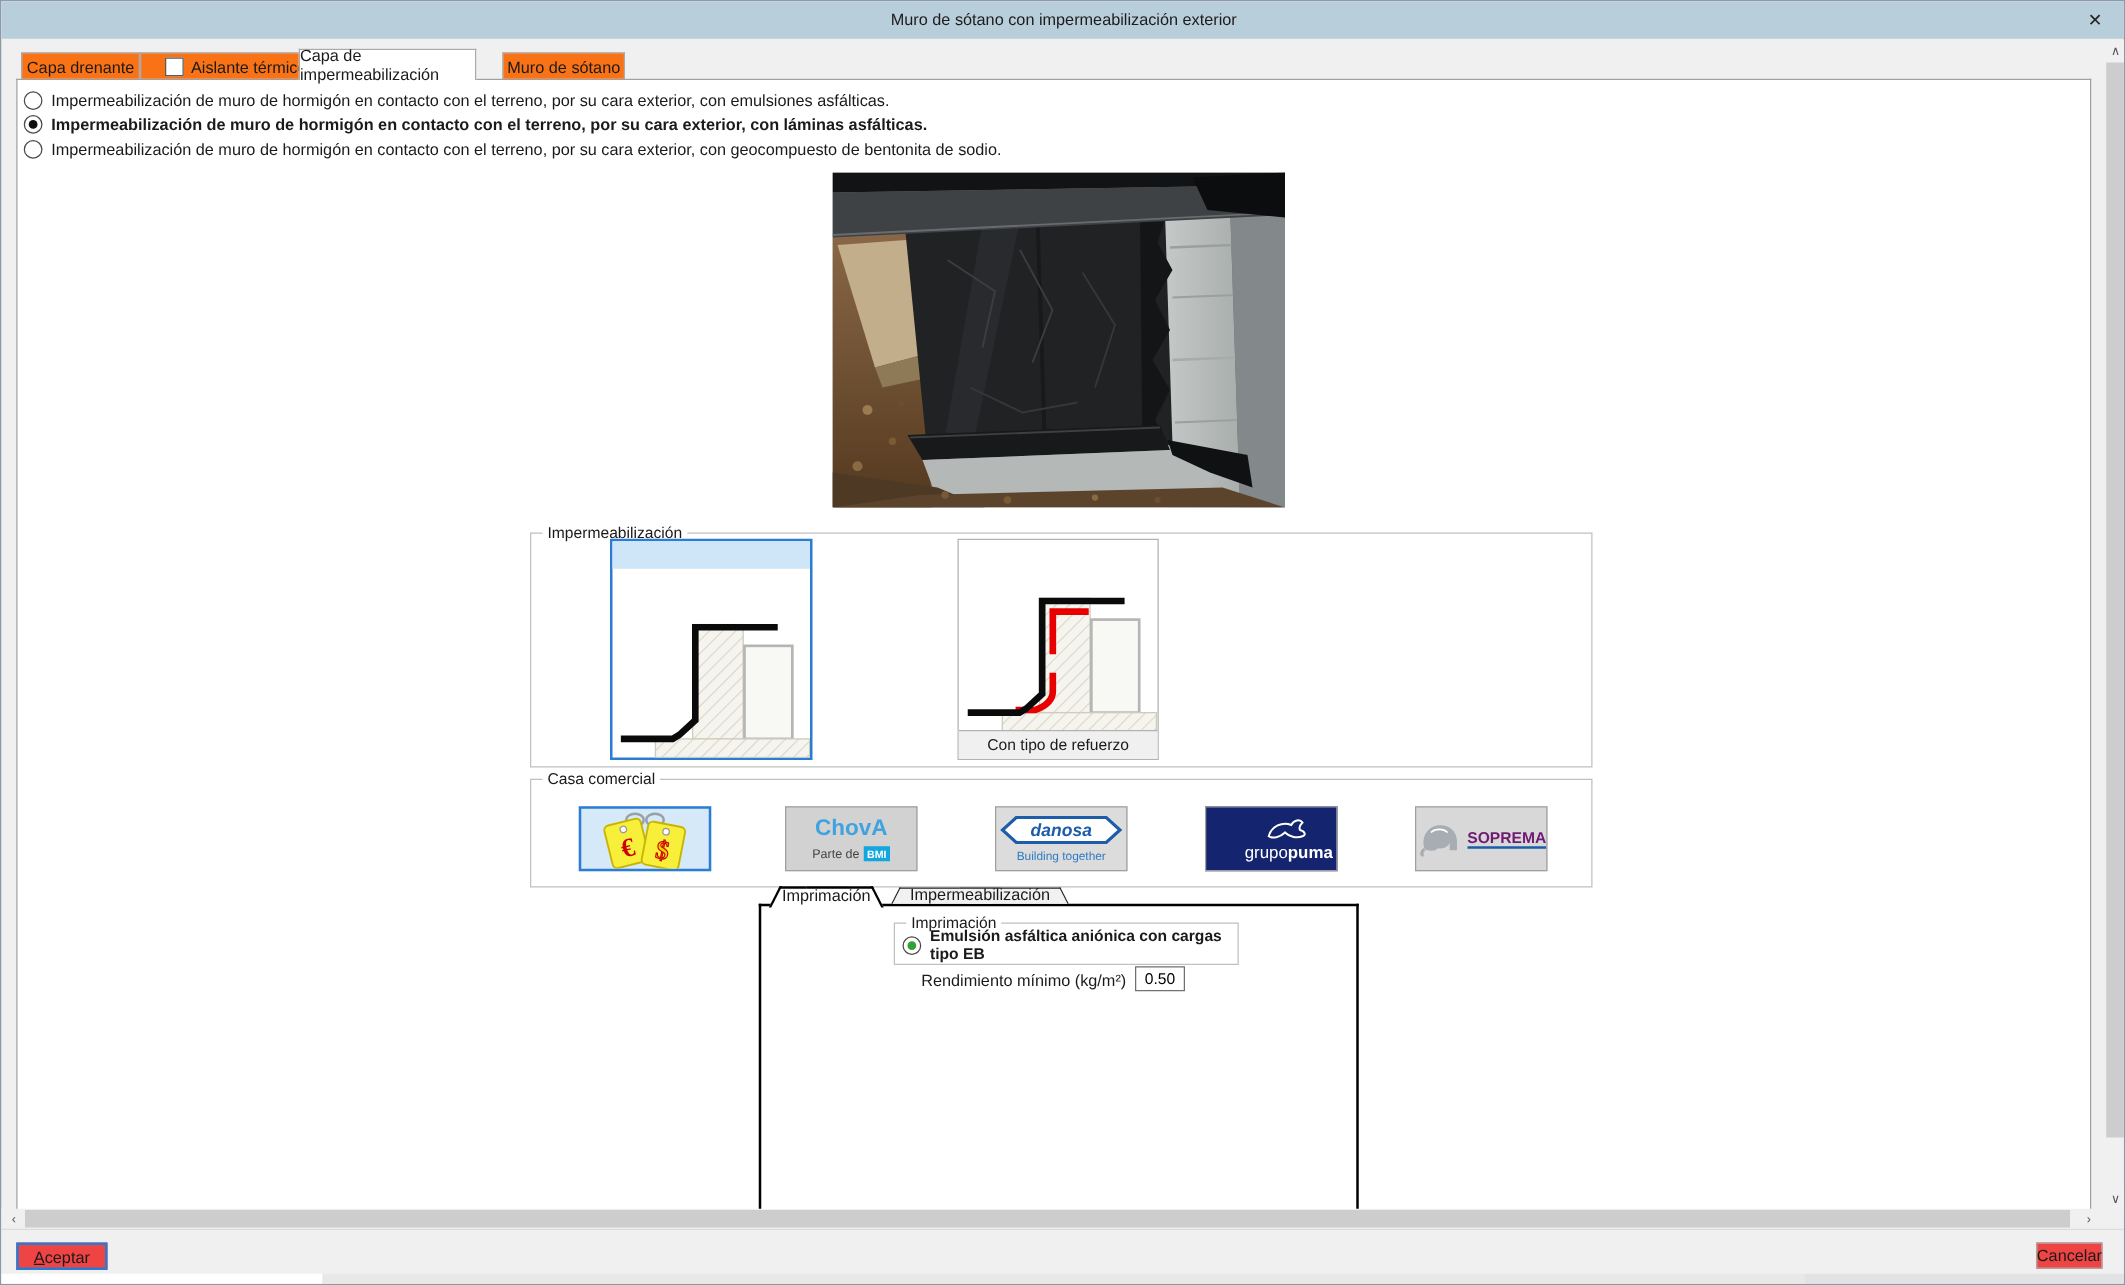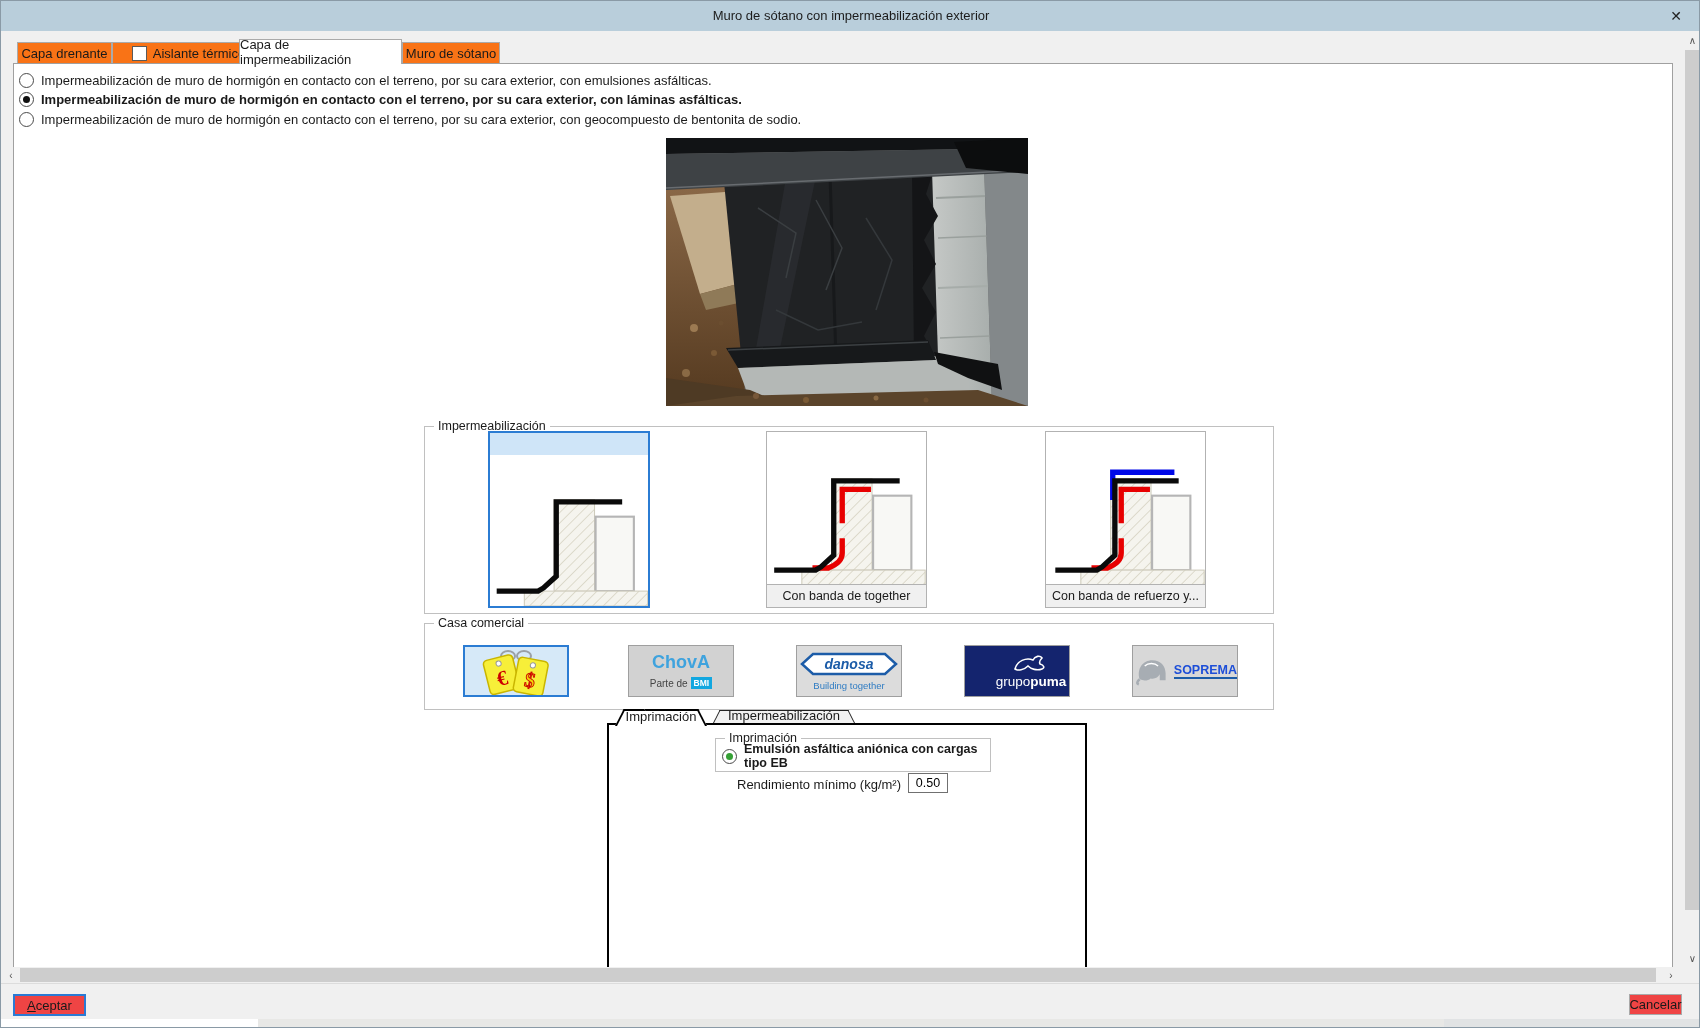--- a/index.html
+++ b/index.html
@@ -88,21 +88,21 @@
 
   <div class="abs tabpage"></div>
 
   <div class="abs toptab" style="left:16px;width:95px;">
     <span>Capa drenante</span>
   </div>
   <div class="abs toptab" style="left:111px;width:153px;">
     <span class="cb"></span>
     <span>Aislante térmico</span>
   </div>
-  <div class="abs toptab active" style="left:238px;width:163px;">
+  <div class="abs toptab active" style="left:238px;width:142px;">
     <span>Capa de impermeabilización</span>
   </div>
   <div class="abs toptab" style="left:401px;width:98px;">
     <span>Muro de sótano</span>
   </div>
 
   <div class="abs radiorow" style="left:18px;top:71px;">
     <span class="radio"></span>
     <span>Impermeabilización de muro de hormigón en contacto con el terreno, por su cara exterior, con emulsiones asfálticas.</span>
   </div>
@@ -188,35 +188,23 @@
 
   <div class="abs tile" style="left:765px;top:430px;width:161px;height:177px;">
     <svg style="top:2px;" width="159" height="151" viewBox="0 0 148 142">
       <rect x="60" y="42" width="38" height="86" fill="url(#h1)" stroke="#cfccbc" stroke-width="1"></rect>
       <rect x="99" y="58" width="36" height="70" fill="#f8f8f5" stroke="#b5b5b5" stroke-width="2"></rect>
       <rect x="32" y="128" width="116" height="14" fill="url(#h1)" stroke="#cfccbc" stroke-width="1"></rect>
       <path d="M97,52 L70,52 L70,84" fill="none" stroke="#e80000" stroke-width="5"></path>
       <path d="M70,98 L70,112 C70,119 65,123 57,126 L42,126" fill="none" stroke="#e80000" stroke-width="5"></path>
       <path d="M124,44 L62,44 L62,114 L50,125 L45,128 L6,128" fill="none" stroke="#0a0a0a" stroke-width="5"></path>
     </svg>
-    <div class="caption">Con banda de together</div>
-  </div>
-
-  <div class="abs tile" style="left:1044px;top:430px;width:161px;height:177px;">
-    <svg style="top:2px;" width="159" height="151" viewBox="0 0 148 142">
-      <rect x="60" y="42" width="38" height="86" fill="url(#h1)" stroke="#cfccbc" stroke-width="1"></rect>
-      <rect x="99" y="58" width="36" height="70" fill="#f8f8f5" stroke="#b5b5b5" stroke-width="2"></rect>
-      <rect x="32" y="128" width="116" height="14" fill="url(#h1)" stroke="#cfccbc" stroke-width="1"></rect>
-      <path d="M120,36 L62,36 L62,62" fill="none" stroke="#0008e8" stroke-width="5"></path>
-      <path d="M97,52 L70,52 L70,84" fill="none" stroke="#e80000" stroke-width="5"></path>
-      <path d="M70,98 L70,112 C70,119 65,123 57,126 L42,126" fill="none" stroke="#e80000" stroke-width="5"></path>
-      <path d="M124,44 L64,44 L64,114 L52,125 L47,128 L8,128" fill="none" stroke="#0a0a0a" stroke-width="5"></path>
-    </svg>
-    <div class="caption">Con banda de refuerzo y...</div>
-  </div>
+    <div class="caption">Con tipo de refuerzo</div>
+  </div>
+
 
   <div class="abs group" style="left:423px;top:622px;width:850px;height:87px;">
     <span class="grouplabel">Casa comercial</span>
   </div>
 
   <div class="abs brand selected" style="left:462px;top:644px;width:106px;height:52px;">
     <svg width="100" height="48" viewBox="0 0 100 48">
       <ellipse cx="42" cy="9" rx="7" ry="5" fill="none" stroke="#9aa0a6" stroke-width="2"></ellipse>
       <ellipse cx="58" cy="9" rx="7" ry="5" fill="none" stroke="#9aa0a6" stroke-width="2"></ellipse>
       <g transform="rotate(-14 36 26)">
@@ -256,21 +244,21 @@
       <span>grupo</span><span style="font-weight:700;">puma</span>
     </div>
   </div>
 
   <div class="abs brand" style="left:1131px;top:644px;width:106px;height:52px;background:#d8d8d8;flex-direction:row;gap:4px;">
     <svg width="40" height="34" viewBox="0 0 44 36">
       <path d="M8,28 C4,15 12,5 23,5 C33,5 39,12 39,21 L39,29 L32,29 L32,22 C30,26 26,28 21,27 C18,30 12,30 8,28 Z" fill="#a7adb3"></path>
       <path d="M14,12 C18,8 26,8 30,12" fill="none" stroke="#ffffff" stroke-width="1.6"></path>
       <path d="M8,28 C5,30 4,33 7,34" fill="none" stroke="#a7adb3" stroke-width="3"></path>
     </svg>
-    <span style="color:#1d4ed8;font-weight:700;font-size:12.5px;border-bottom:2px solid #1c5ca8;">SOPREMA</span>
+    <span style="color:#701a75;font-weight:700;font-size:12.5px;border-bottom:2px solid #1c5ca8;">SOPREMA</span>
   </div>
 
   <div class="abs panel" style="left:606px;top:722px;width:480px;height:244px;"></div>
 
   <div class="abs strap active" style="left:614px;top:708px;width:92px;height:17px;">
     <div class="half hl"></div>
     <div class="half hr"></div>
     <div class="lab">Imprimación</div>
   </div>
   <div class="abs strap inactive" style="left:712px;top:709px;width:142px;height:13px;">

